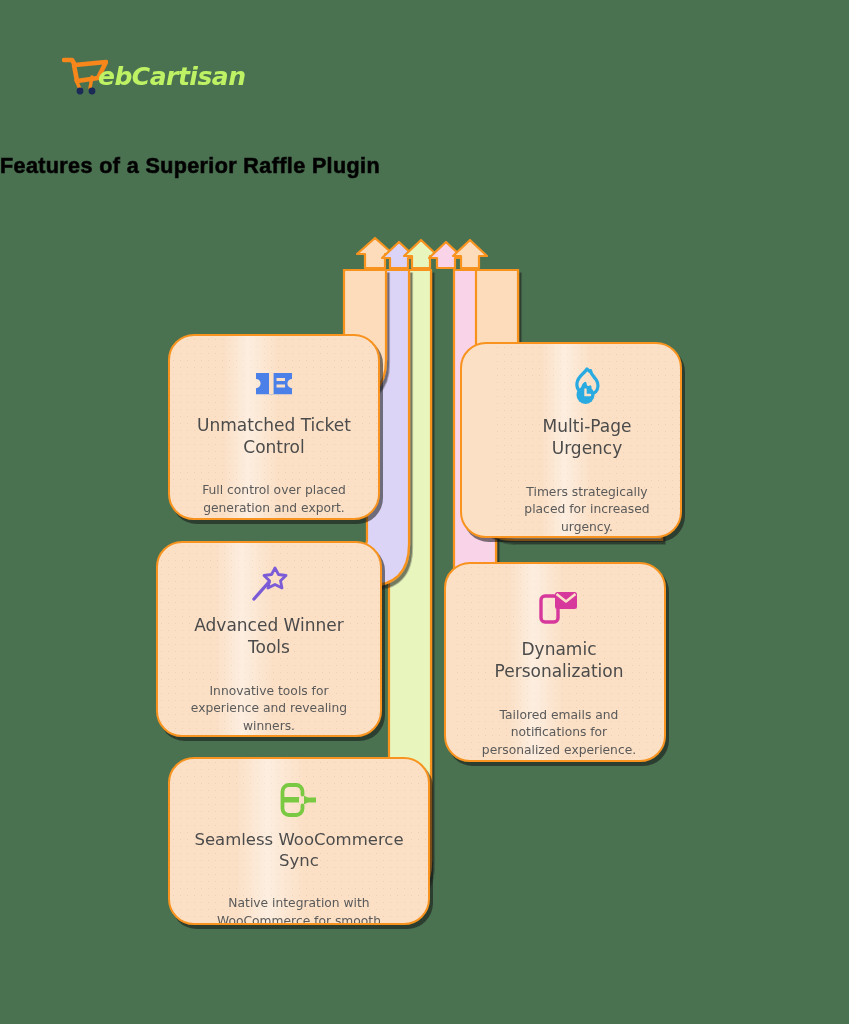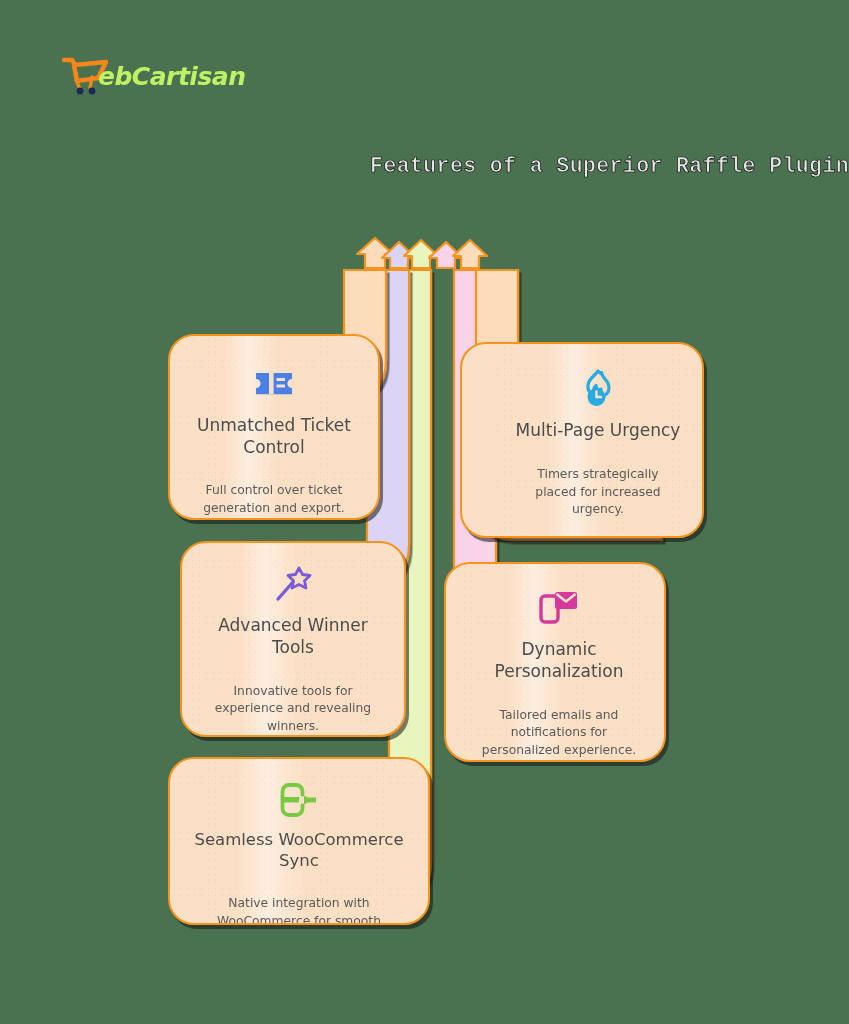--- a/index.html
+++ b/index.html
@@ -41,25 +41,25 @@
     left: 0px;
     top: 0px;
   }
 
   
   #title {
     position: absolute;
     left: 0;
     top: 154px;
     width: 849px;
-    text-align: right;
-    font-family: Liberation Mono, monospace;
+    text-align: left;
+    font-family: Liberation Sans, sans-serif;
     font-size: 21.5px;
     font-weight: bold;
-    color: #e5e5e5;
+    color: #000000;
     letter-spacing: 0.4px;
     -webkit-text-stroke: 0.7px #0d0d0d;
   }
 
   
   #diagram {
     position: absolute;
     left: 0;
     top: 0;
     width: 849px;
@@ -117,22 +117,22 @@
     position: relative;
     margin-top: 24px;
     font-family: "DejaVu Sans", sans-serif;
     font-size: 12.3px;
     line-height: 1.45;
     color: #5a5a5a;
     padding: 0 22px;
   }
 
   #card-0 { left: 168px; top: 334px; width: 212px; height: 186px; }
-  #card-1 { left: 460px; top: 342px; width: 244px; height: 196px; padding-left: 32px; }
-  #card-2 { left: 180px; top: 541px; width: 226px; height: 196px; }
+  #card-1 { left: 460px; top: 342px; width: 222px; height: 196px; padding-left: 32px; }
+  #card-2 { left: 156px; top: 541px; width: 226px; height: 196px; }
   #card-3 { left: 444px; top: 562px; width: 222px; height: 200px; padding-left: 8px; }
   #card-4 { left: 168px; top: 757px; width: 262px; height: 168px; }
 
   #card-0 .card-icon { margin-top: 26px; }
   #card-4 .card-title { font-size: 16.5px; }
 </style>
 </head>
 <body>
 
 <div id="page">
@@ -235,21 +235,21 @@
       <div class="card-sheen"></div>
       <div class="card-icon">
         <svg width="42" height="32" viewBox="0 0 42 32">
           <path d="M3 6 h36 v6 a4.6 4.6 0 0 0 0 9.2 v6 h-36 v-6 a4.6 4.6 0 0 0 0 -9.2 z" fill="#4a80e8"></path>
           <rect x="16" y="5" width="4.6" height="22" fill="#fbe0c6"></rect>
           <rect x="23.5" y="11" width="8.5" height="3" fill="#fbe0c6"></rect>
           <rect x="23.5" y="17.5" width="8.5" height="3" fill="#fbe0c6"></rect>
         </svg>
       </div>
       <div class="card-title">Unmatched Ticket Control</div>
-      <div class="card-desc">Full control over ticket generation and export.</div>
+      <div class="card-desc">Full control over placed generation and export.</div>
     </div>
   </div>
 
   <div class="card" id="card-1">
     <div class="card-inner">
       <div class="card-sheen"></div>
       <div class="card-icon">
         <svg width="42" height="40" viewBox="0 0 42 40">
           <path d="M21 3 C17 9 12 10 11 17 C10.2 22.5 13.5 27 18.5 28 C15 24 16.5 19 19 17.5
                    C19.2 21 21.5 22.5 24 21 C23 24 24.5 27 27 27.5 C31 26 33 21.5 31.5 16.5

